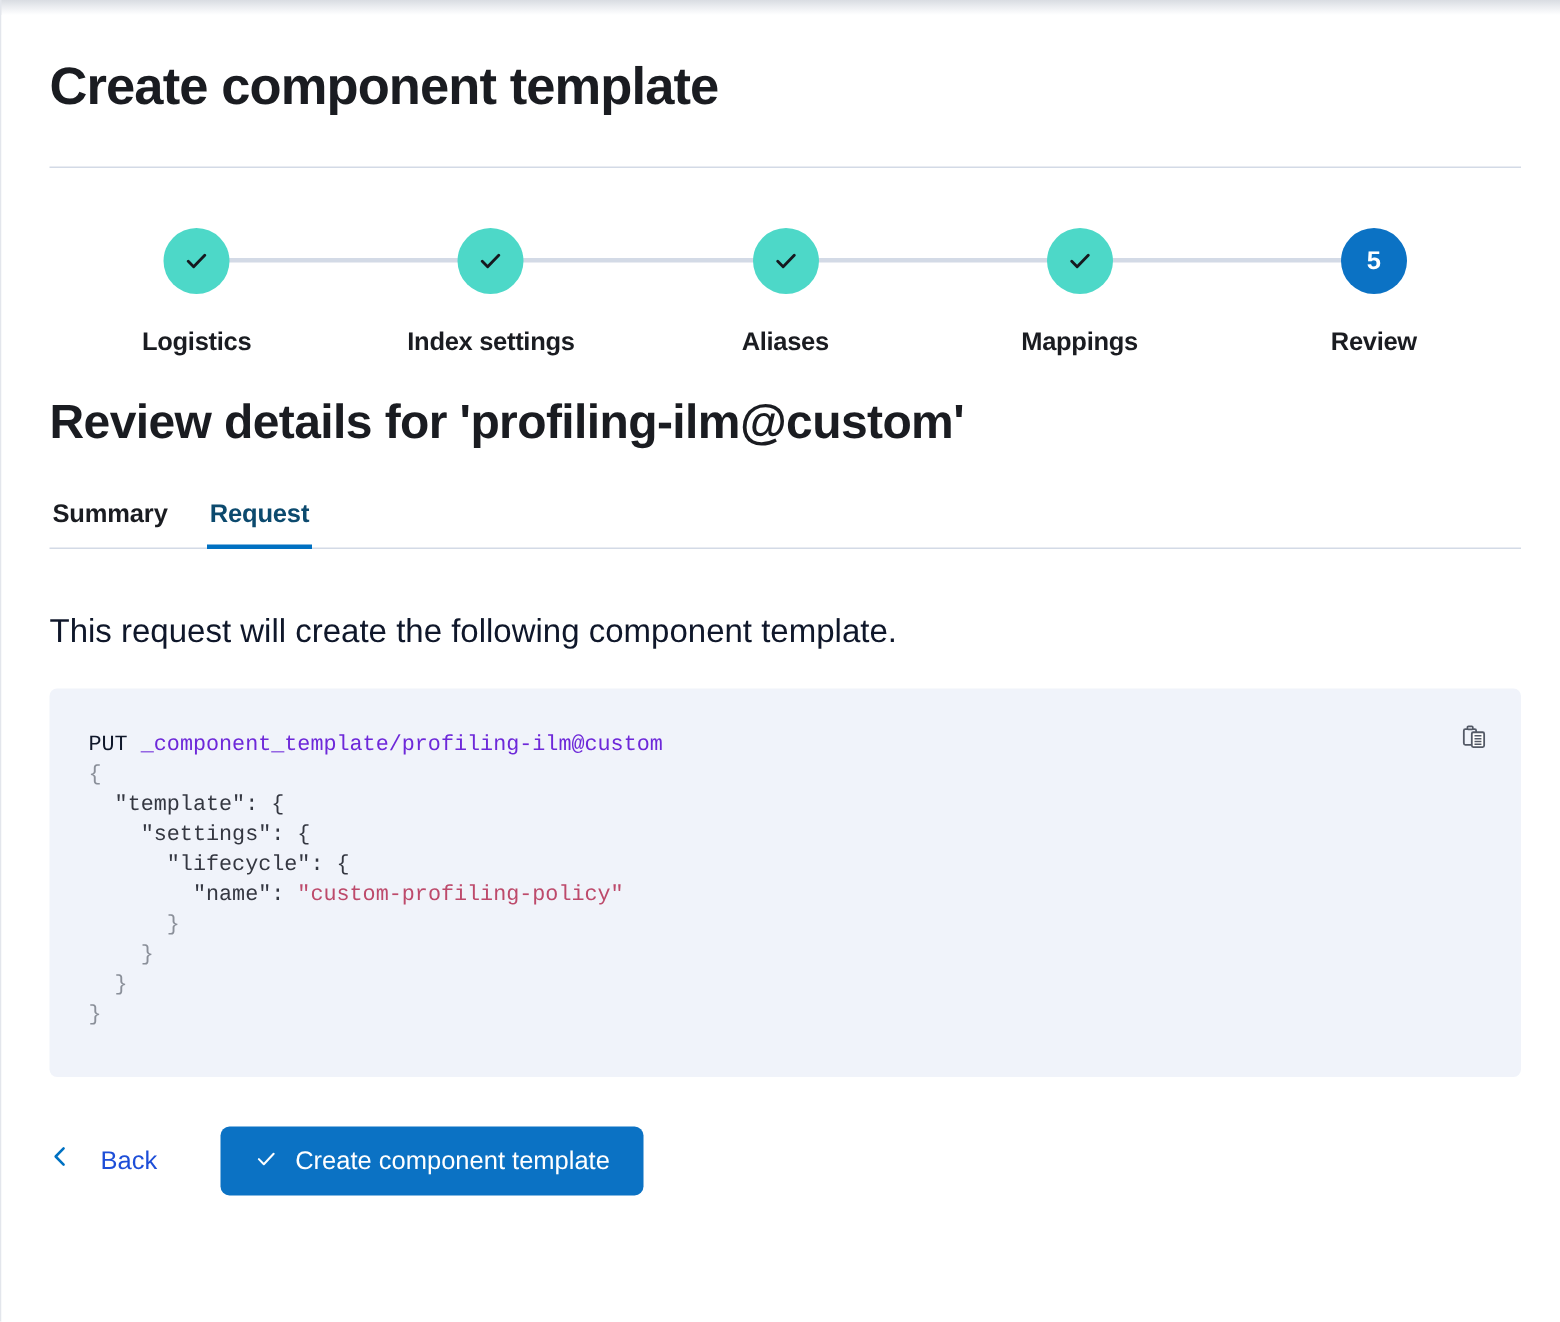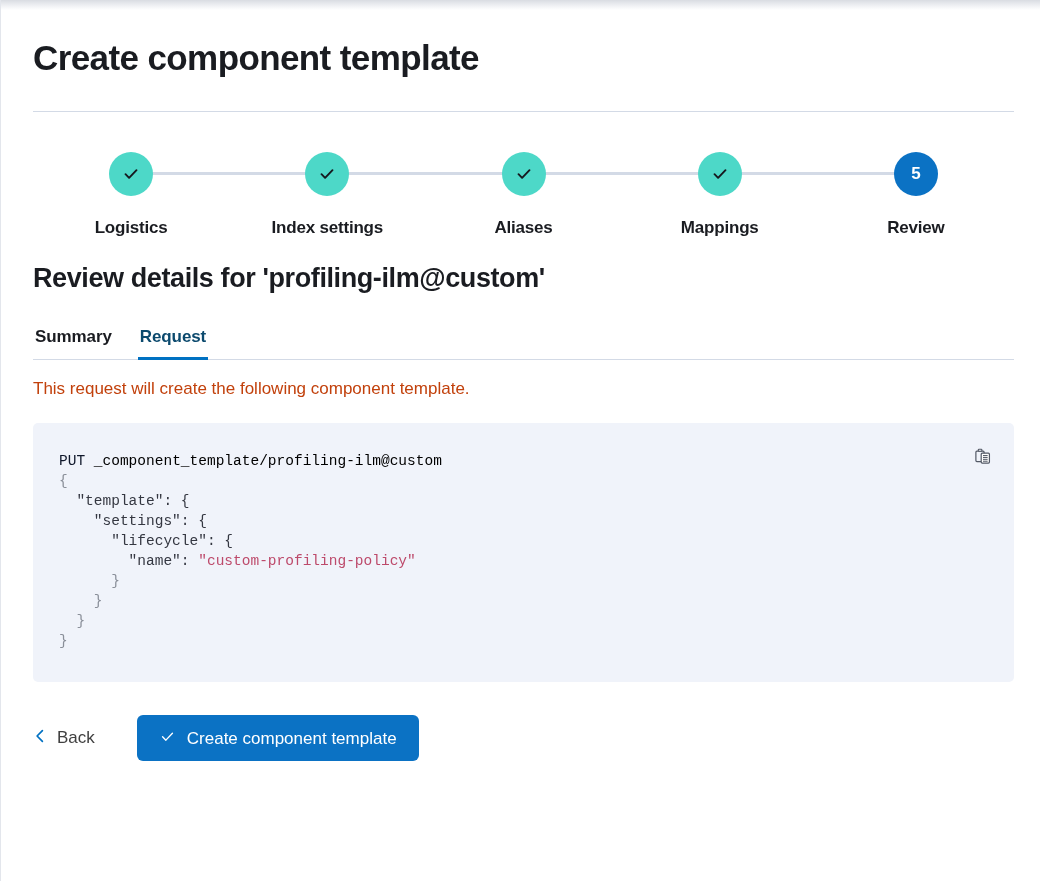--- a/index.html
+++ b/index.html
@@ -113,21 +113,21 @@
   .connector {
     position: absolute;
     top: 20px;
     height: 3px;
     background: #d3dae6;
     z-index: 1;
   }
 
   
   .section-title {
-    font-size: 27px;
+    font-size: 32px;
     font-weight: 700;
     letter-spacing: -0.4px;
     color: #1a1c21;
     margin: 0;
     padding-top: 14px;
     line-height: 1.2;
   }
 
   
   .tabs {
@@ -155,23 +155,23 @@
     content: "";
     position: absolute;
     left: 0; right: 0;
     bottom: -1px;
     height: 3px;
     background: #0071c2;
   }
 
   
   .description {
-    margin-top: 17px;
-    font-size: 17px;
-    color: #c2410c;
+    margin-top: 39px;
+    font-size: 22px;
+    color: #0f172a;
     line-height: 1.45;
   }
 
   
   .code-panel {
     margin-top: 22px;
     width: 981px;
     height: 259px;
     background: #f0f3fa;
     border-radius: 5px;
@@ -180,21 +180,21 @@
   }
   .code-block {
     font-family: "Liberation Mono", monospace;
     font-size: 14.5px;
     line-height: 20px;
     white-space: pre;
     margin: 0;
     color: #69707d;
   }
   .code-block .tok-method { color: #0f172a; }
-  .code-block .tok-path   { color: #000000; }
+  .code-block .tok-path   { color: #6d28d9; }
   .code-block .tok-key    { color: #343741; }
   .code-block .tok-punc   { color: #8a8f99; }
   .code-block .tok-string { color: #bd4a6b; }
 
   .copy-btn {
     position: absolute;
     top: 18px;
     right: 16px;
     width: 30px;
     height: 30px;
@@ -210,22 +210,22 @@
   
   .footer {
     margin-top: 33px;
     display: flex;
     align-items: center;
     gap: 42px;
   }
   .back-link {
     display: inline-flex;
     align-items: center;
-    gap: 10px;
-    color: #404040;
+    gap: 20px;
+    color: #1d4ed8;
     font-size: 17px;
     font-weight: 400;
     cursor: pointer;
     background: none;
     border: none;
     font-family: "Liberation Sans", sans-serif;
     padding: 0;
     text-align: right;
   }
   .primary-btn {

